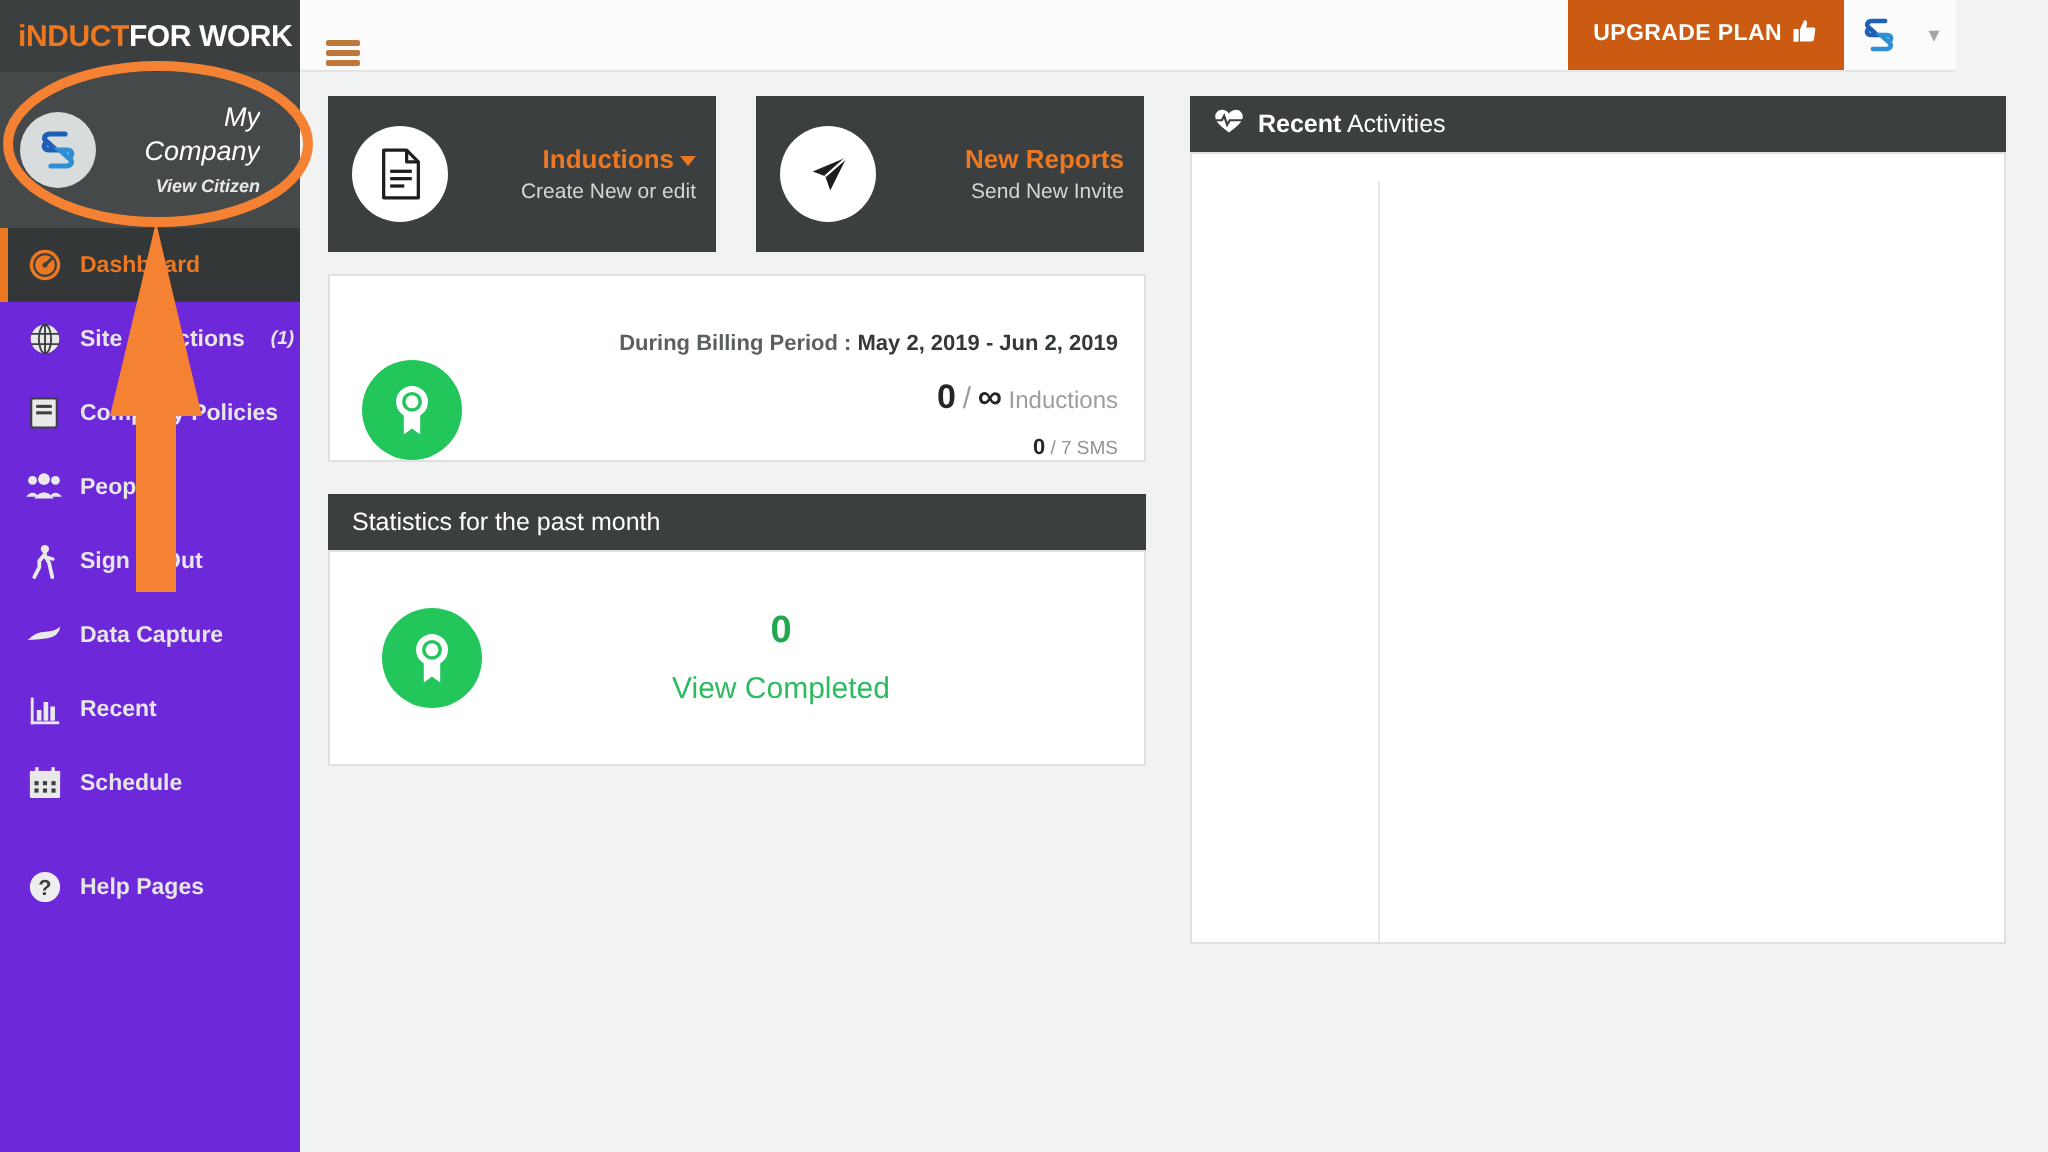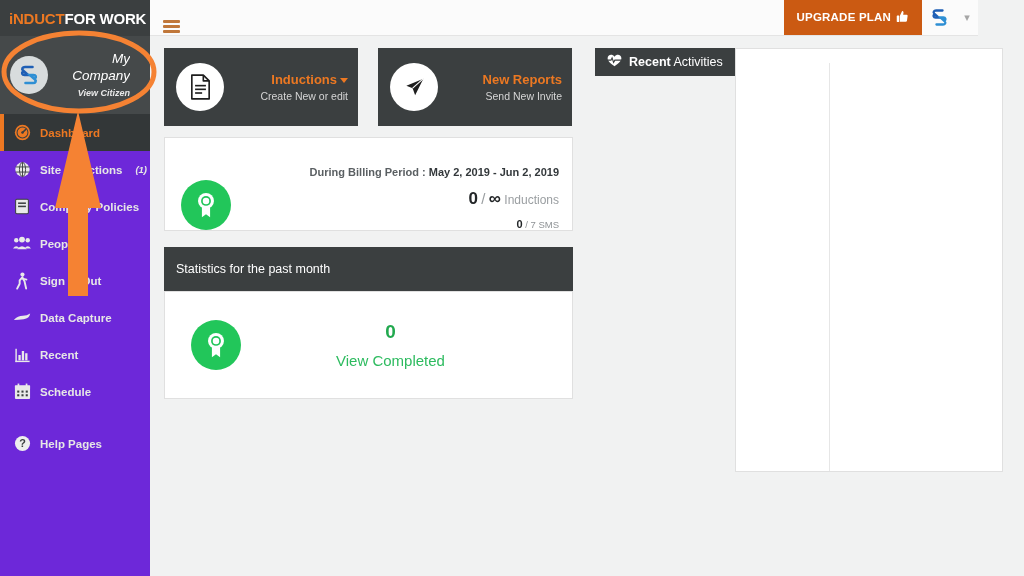--- a/index.html
+++ b/index.html
@@ -140,37 +140,37 @@
   .billing-period b { color: #33383b; }
   .billing-count { margin-top: 11px; font-size: 12px; color: #9a9ea1; }
   .billing-count .big { font-size: 17px; font-weight: bold; color: #232628; }
   .billing-count .sl { font-size: 15px; color: #9a9ea1; }
   .billing-sms { margin-top: 9px; font-size: 9.5px; color: #8e9295; }
   .billing-sms b { color: #232628; font-size: 11px; }
 
   .stats-panel { margin-top: 16px; }
   .panel-head {
     background: #3b3f40; color: #ffffff;
-    height: 44px; display: flex; align-items: center;
+    height: 28px; display: flex; align-items: center;
     padding: 0 12px; font-size: 12.5px;
   }
   .stats-body {
     height: 108px; display: flex; align-items: center;
     padding: 0 22px 0 26px;
   }
   .stats-circle {
     width: 50px; height: 50px; border-radius: 50%;
     background: #22c65a; flex: 0 0 50px;
     display: flex; align-items: center; justify-content: center;
   }
   .stats-center { flex: 1; text-align: center; margin-left: -10px; }
   .stats-num { color: #22a94f; font-size: 19px; font-weight: bold; }
   .stats-link { color: #2dbb5f; font-size: 15px; margin-top: 9px; cursor: pointer; }
 
-  .activities { height: 424px; display: flex; flex-direction: row; }
+  .activities { height: 424px; display: flex; flex-direction: column; }
   .act-head { background: #3b3f40; color:#ffffff; height: 28px;
     display:flex; align-items:center; gap:7px; padding: 0 12px; font-size: 12.5px; }
   .act-body { flex: 1; background:#ffffff; position: relative; }
   .act-divider {
     position: absolute; left: 93px; top: 14px; bottom: 0;
     width: 1px; background: #e6e6e6;
   }
 
   
   .overlay { position: absolute; left: 0; top: 0; width: 1024px; height: 576px; pointer-events: none; }

